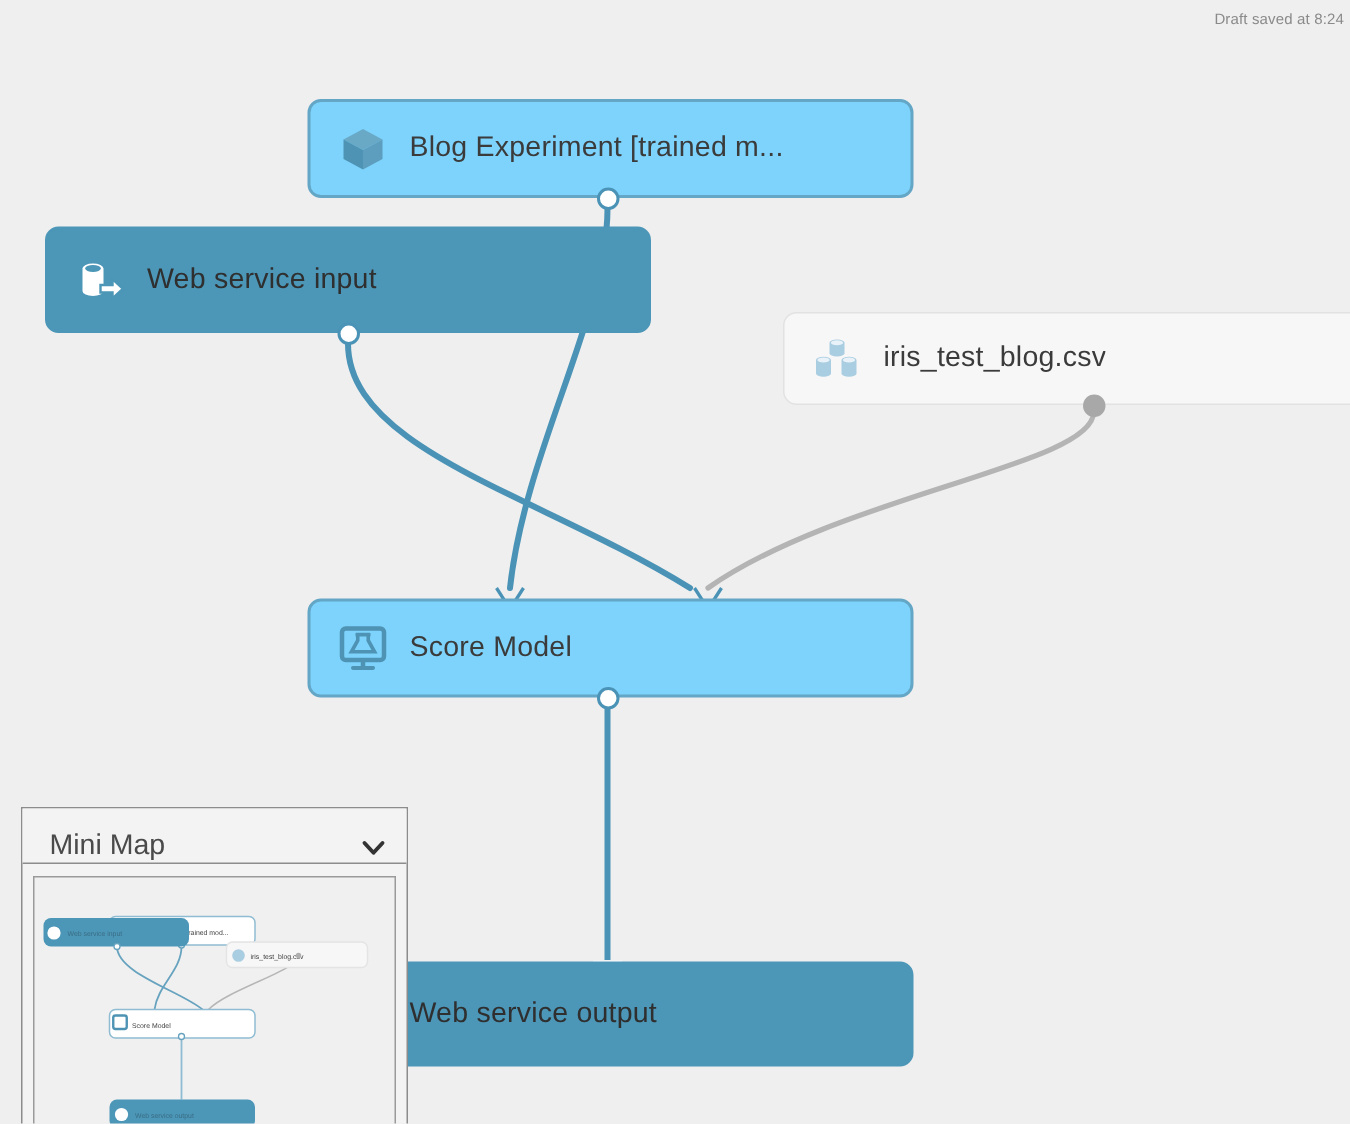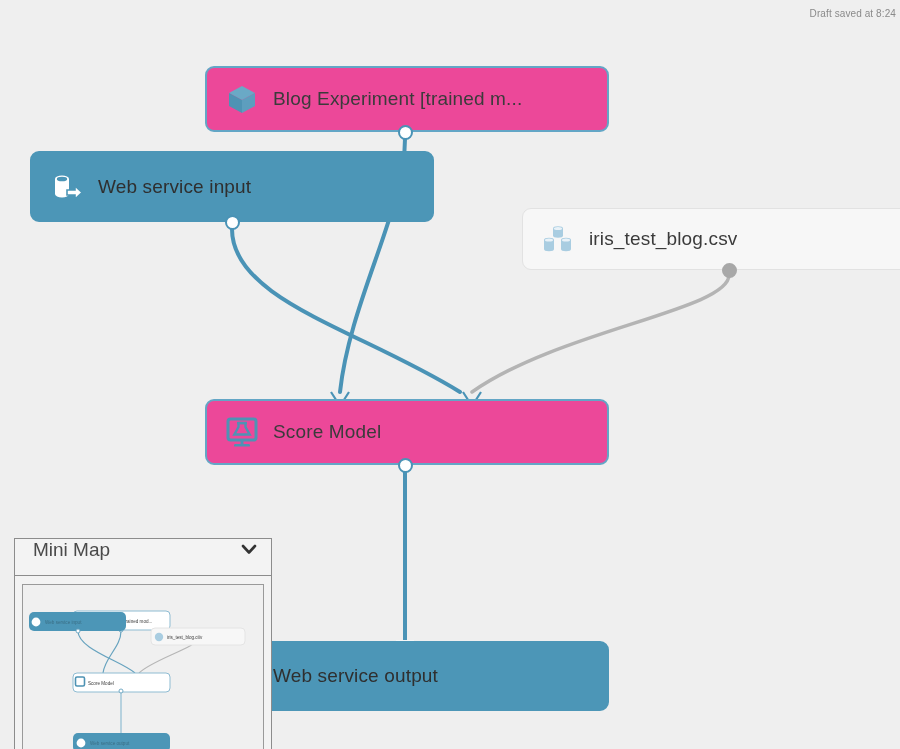--- a/index.html
+++ b/index.html
@@ -34,21 +34,21 @@
   .node {
     position: absolute;
     display: flex;
     align-items: center;
     border-radius: 9px;
     font-size: 19px;
     color: #3b3b3b;
     letter-spacing: .15px;
   }
   .node.outline {
-    background: #ec4899;
+    background: #7dd3fc;
     border: 2px solid #63a6c6;
   }
   .node.filled {
     background: #4c96b7;
     border: 2px solid #4c96b7;
     color: #2f2f2f;
   }
   .node.dataset {
     background: #f7f7f7;
     border: 1.5px solid #e2e2e2;
@@ -80,21 +80,21 @@
     left: 14px; top: 538px;
     width: 258px; height: 215px;
     background: #f3f3f3;
     border: 1.5px solid #8c8c8c;
     border-bottom: none;
     z-index: 40;
   }
   #minimap-header {
     height: 37px;
     border-bottom: 1.5px solid #8c8c8c;
-    display: flex; align-items: flex-start;
+    display: flex; align-items: flex-end;
     padding: 0 12px 0 18px;
     background: #f3f3f3;
   }
   #minimap-title {
     flex: 1;
     font-size: 19px;
     color: #4a4a4a;
   }
   #minimap-chevron { width: 20px; height: 20px; display: block; }
   #minimap-body {

